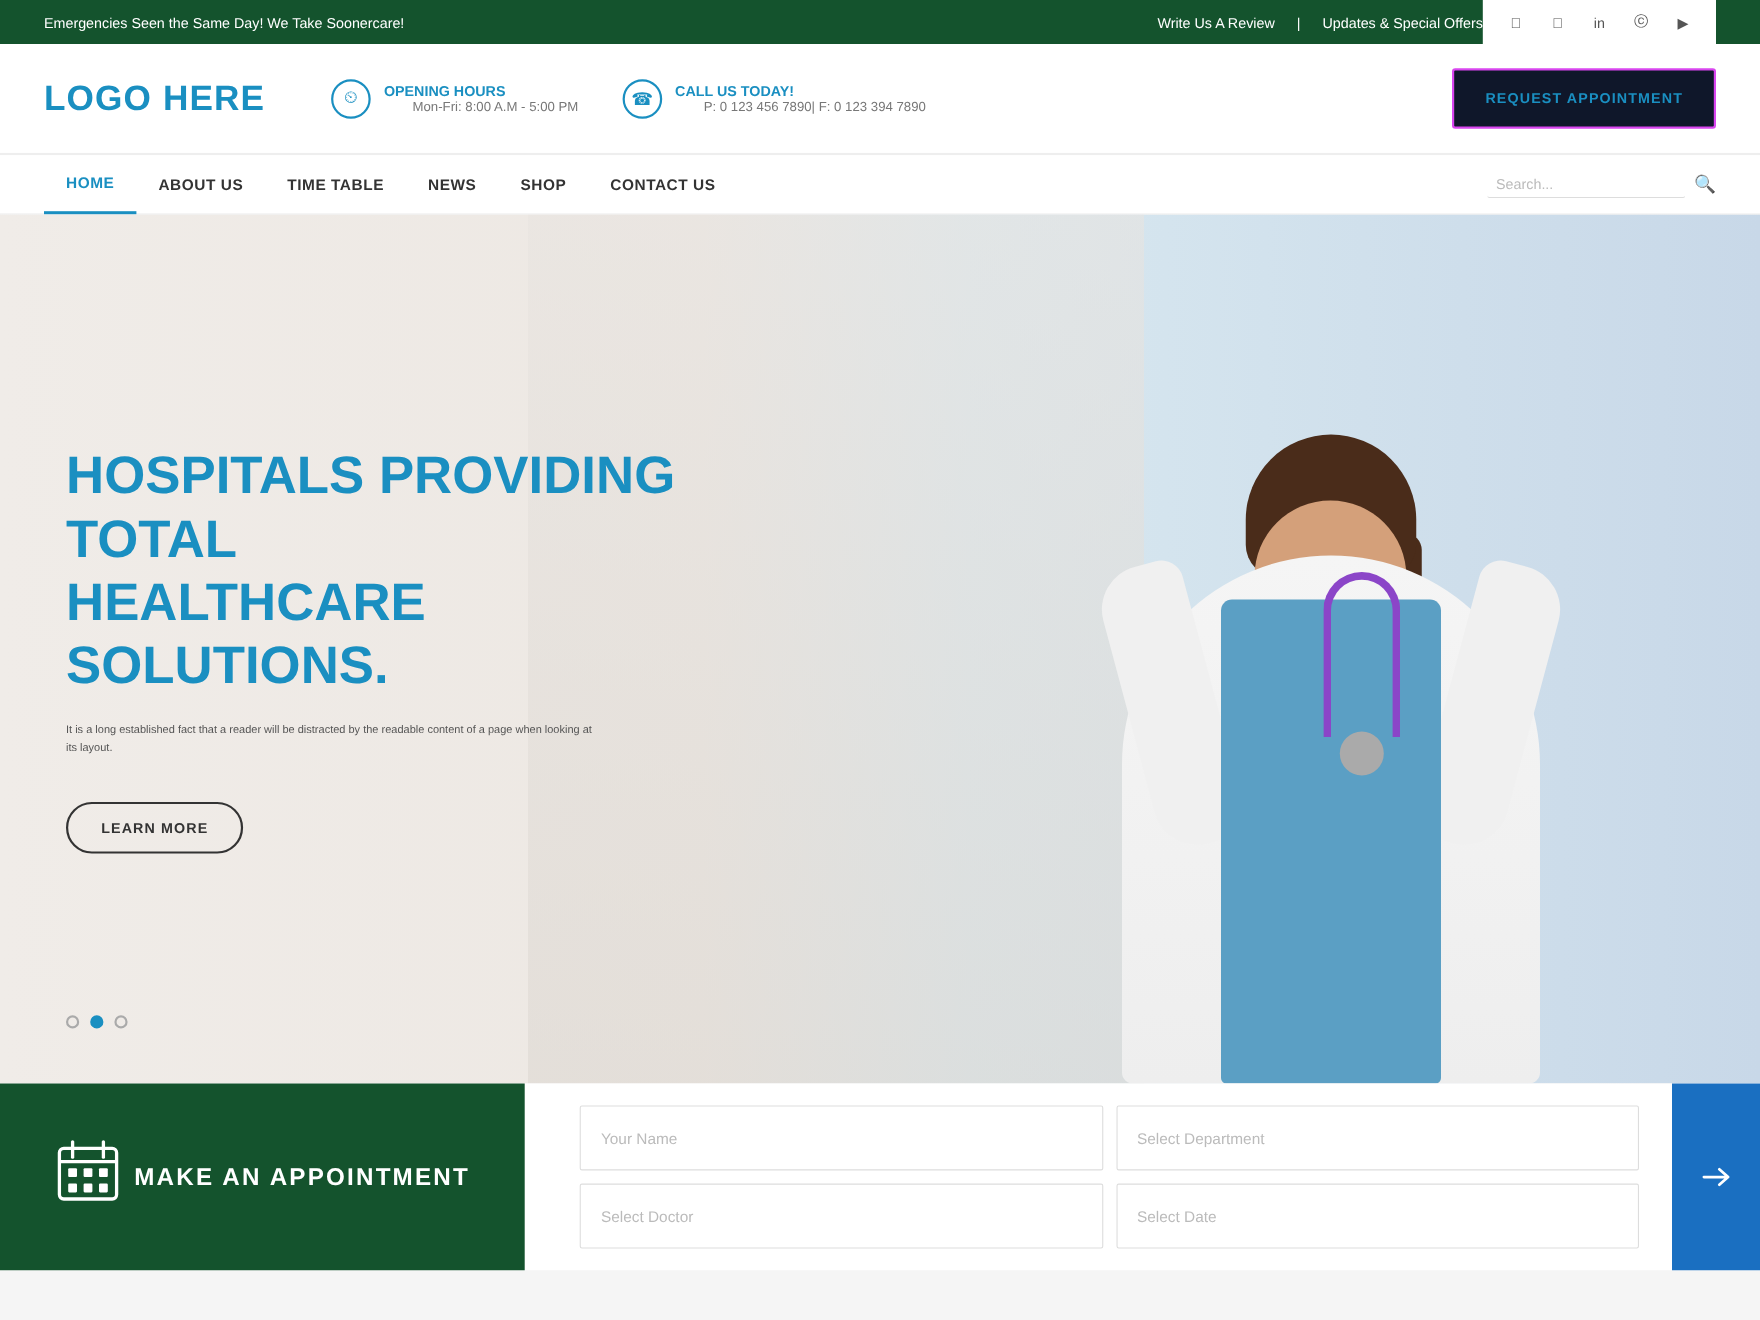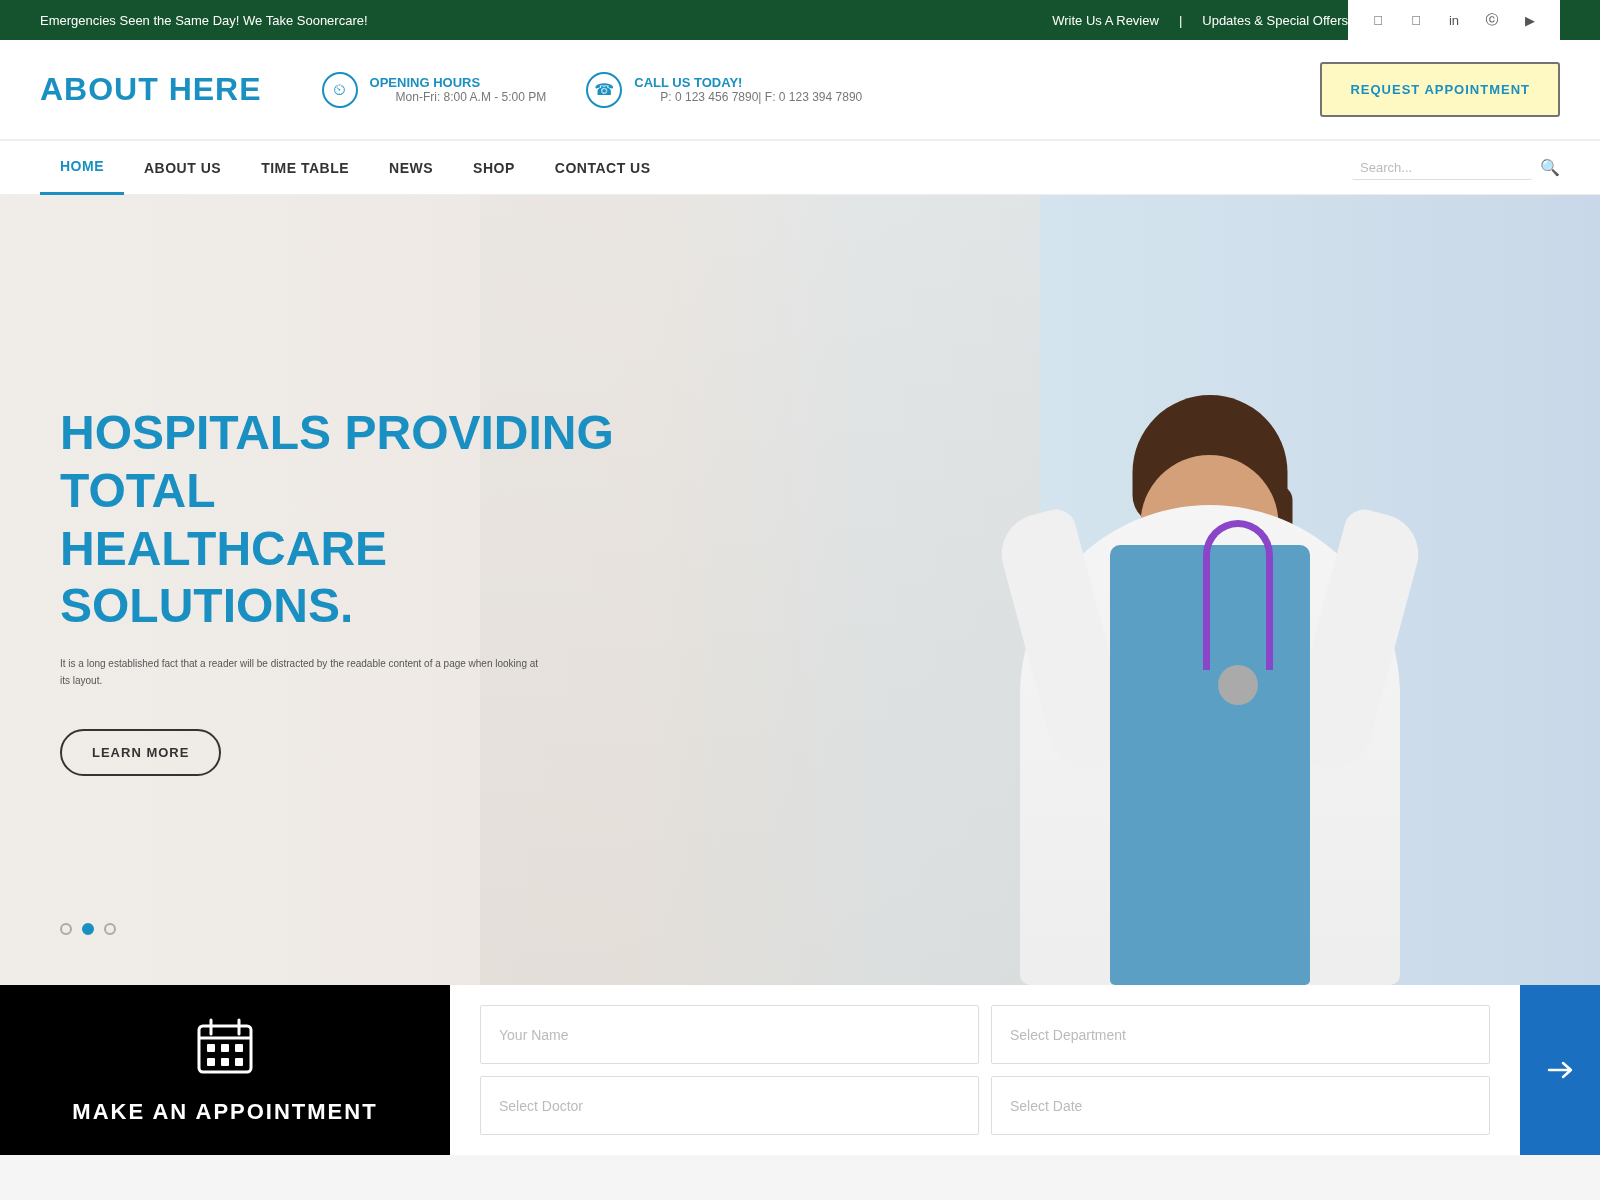--- a/index.html
+++ b/index.html
@@ -89,23 +89,23 @@
       font-weight: bold;
       color: #1a8fc1;
       text-transform: uppercase;
     }
     .info-text-value {
       font-size: 12px;
       color: #777;
       margin-left: 26px;
     }
     .request-btn {
-      border: 2px solid #737373;
+      border: 2px solid #d946ef;
       color: #1a8fc1;
-      background: #fef9c3;
+      background: #0f172a;
       padding: 18px 28px;
       font-size: 13px;
       font-weight: bold;
       letter-spacing: 1px;
       cursor: pointer;
       border-radius: 3px;
       white-space: nowrap;
     }
 
     
@@ -222,24 +222,24 @@
     
     .appointment-section {
       background: white;
       display: flex;
       align-items: stretch;
       min-height: 170px;
       position: relative;
       z-index: 3;
     }
     .appointment-left {
-      background: #000000;
+      background: #14532d;
       color: white;
       display: flex;
-      flex-direction: column;
+      flex-direction: row;
       align-items: center;
       justify-content: center;
       padding: 30px 50px;
       min-width: 450px;
       gap: 12px;
     }
     .calendar-icon {
       font-size: 48px;
       color: white;
     }
@@ -251,20 +251,21 @@
     }
     .appointment-form {
       display: grid;
       grid-template-columns: 1fr 1fr;
       grid-template-rows: 1fr 1fr;
       gap: 0;
       flex: 1;
       padding: 20px 30px;
       align-content: center;
       gap: 12px;
+      margin-left: 20px;
     }
     .form-input {
       border: 1px solid #ddd;
       padding: 16px 18px;
       font-size: 14px;
       color: #999;
       outline: none;
       border-radius: 2px;
     }
     .form-input::placeholder { color: #bbb; }
@@ -297,21 +298,21 @@
     <div class="social-icon"></div>
     <div class="social-icon"></div>
     <div class="social-icon">in</div>
     <div class="social-icon">ⓒ</div>
     <div class="social-icon">▶</div>
   </div>
 </div>
 
 <div class="header">
   <div class="logo">
-    <span style="color:#1a8fc1;">ABOUT</span><span> HERE</span>
+    <span style="color:#1a8fc1;">LOGO</span><span> HERE</span>
   </div>
   <div class="header-info">
     <div class="info-block">
       <div class="info-icon">⏲</div>
       <div>
         <div class="info-text-label">OPENING HOURS</div>
         <div class="info-text-value">Mon-Fri: 8:00 A.M - 5:00 PM</div>
       </div>
     </div>
     <div class="info-block">

